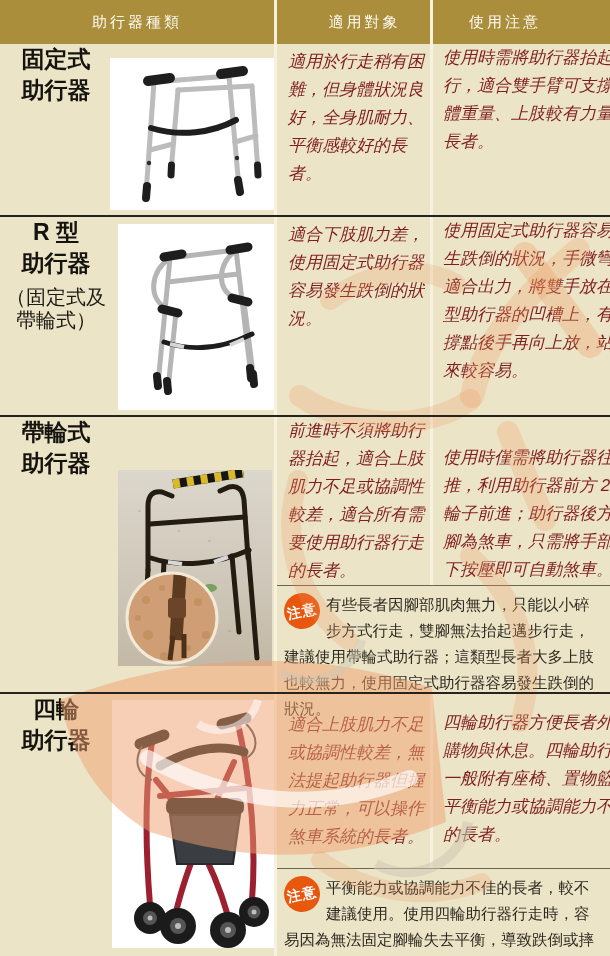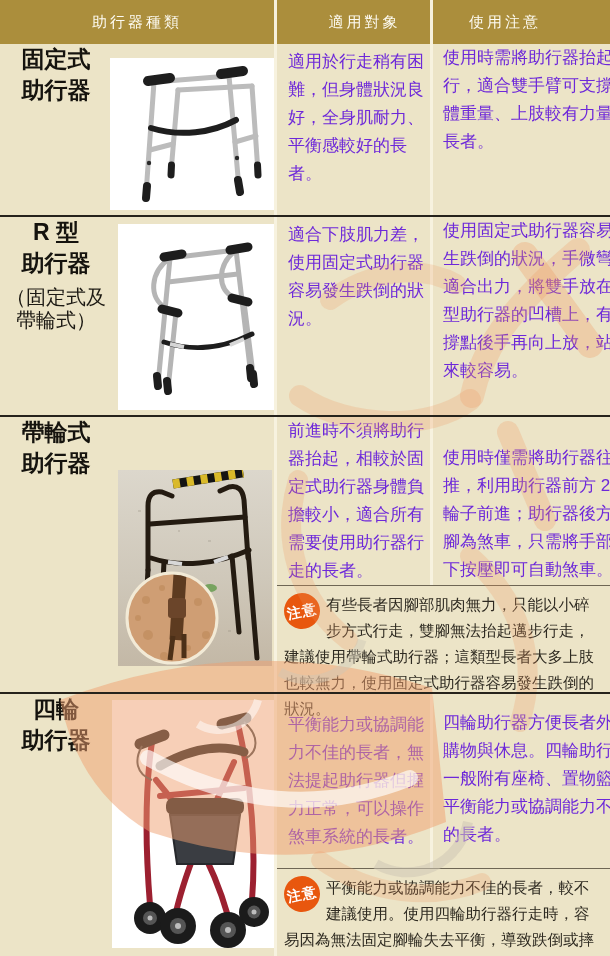--- a/index.html
+++ b/index.html
@@ -19,21 +19,21 @@
   .rowline{position:absolute;left:0;width:610px;height:2px;background:#26231c;z-index:6;}
   .vsep{position:absolute;width:3px;background:#f7f2df;z-index:2;}
   .label{position:absolute;left:0;top:0;bottom:0;width:112px;display:flex;flex-direction:column;
          justify-content:flex-start;align-items:center;text-align:center;z-index:2;}
   .type{font-weight:bold;font-size:23px;line-height:31px;color:#15130e;white-space:pre-line;}
   .subtype{font-size:20px;line-height:23px;margin-top:7px;color:#1d1a14;white-space:pre-line;}
   .subtype:empty{display:none;}
   .photo{position:absolute;background:#ffffff;z-index:1;overflow:hidden;}
   .photo svg{display:block;width:100%;height:100%;}
   .cell{position:absolute;display:flex;flex-direction:column;justify-content:center;
-        font-size:17px;line-height:28px;color:#6d28d9;z-index:3;box-sizing:border-box;}
+        font-size:17px;line-height:28px;color:#7f1d1d;z-index:3;box-sizing:border-box;font-style:italic;}
   .mid{left:277px;width:153px;padding:4px 6px 4px 11px;}
   .rgt{left:430px;width:216px;padding:0 8px 4px 13px;}
   .caution{position:absolute;left:277px;width:333px;border-top:1px solid #6e6654;
            box-sizing:border-box;padding:6px 10px 0 7px;font-size:15.5px;line-height:26px;
            color:#2e2a21;z-index:3;}
   .badge{float:left;width:36px;height:36px;border-radius:50%;background:#e8570e;
          color:#ffffff;font-size:14px;font-weight:bold;text-align:center;line-height:36px;
          letter-spacing:1px;transform:rotate(-12deg);margin:1px 6px 2px 0;}
   
   .wm{position:absolute;inset:0;z-index:5;pointer-events:none;}
@@ -195,21 +195,21 @@
           <path d="M62 104 L58 170" stroke="#5d3b20" stroke-width="13"></path>
           <rect x="50" y="128" width="18" height="20" rx="3" fill="#6b452a"></rect>
           <path d="M55 166 L52 190" stroke="#4c3018" stroke-width="5"></path>
           <path d="M66 164 L66 188" stroke="#4c3018" stroke-width="5"></path>
         </g>
         <circle cx="54" cy="148" r="45" fill="none" stroke="#f2ead6" stroke-width="3"></circle>
       </svg>
     </div>
     <div class="vsep" style="left:274px;top:0;bottom:0"></div>
     <div class="vsep" style="left:430px;top:0;height:168px"></div>
-    <div class="cell mid" style="top:0;height:168px">前進時不須將助行器抬起，相較於固定式助行器身體負擔較小，適合所有需要使用助行器行走的長者。</div>
+    <div class="cell mid" style="top:0;height:168px">前進時不須將助行器抬起，適合上肢肌力不足或協調性較差，適合所有需要使用助行器行走的長者。</div>
     <div class="cell rgt" style="top:15px;height:168px">使用時僅需將助行器往前推，利用助行器前方 2 個輪子前進；助行器後方 2 腳為煞車，只需將手部向下按壓即可自動煞車。</div>
     <div class="caution" style="top:168px;height:107px">
       <span class="badge">注意</span><span>有些長者因腳部肌肉無力，只能以小碎步方式行走，雙腳無法抬起邁步行走，建議使用帶輪式助行器；這類型長者大多上肢也較無力，使用固定式助行器容易發生跌倒的狀況。</span>
     </div>
   </div>
   <div class="rowline" style="top:692px"></div>
 
   <div class="row" style="top:694px;height:262px">
     <div class="label">
       <div class="type">四輪
@@ -248,21 +248,21 @@
             <circle cx="116" cy="230" r="3" fill="#bdbdbd"></circle>
         </g>
         <g stroke="#4a4a4a" stroke-width="2" fill="none">
           <path d="M30 46 C 22 60 24 74 40 80"></path>
             <path d="M132 22 C 148 36 146 52 134 58"></path>
         </g>
       </svg>
     </div>
     <div class="vsep" style="left:274px;top:0;bottom:0"></div>
     <div class="vsep" style="left:430px;top:0;height:174px"></div>
-    <div class="cell mid" style="top:0;height:174px">平衡能力或協調能力不佳的長者，無法提起助行器但握力正常，可以操作煞車系統的長者。</div>
+    <div class="cell mid" style="top:0;height:174px">適合上肢肌力不足或協調性較差，無法提起助行器但握力正常，可以操作煞車系統的長者。</div>
     <div class="cell rgt" style="top:0;height:174px">四輪助行器方便長者外出購物與休息。四輪助行器一般附有座椅、置物籃，平衡能力或協調能力不佳的長者。</div>
     <div class="caution" style="top:174px;height:88px">
       <span class="badge">注意</span><span>平衡能力或協調能力不佳的長者，較不建議使用。使用四輪助行器行走時，容易因為無法固定腳輪失去平衡，導致跌倒或摔傷。</span>
     </div>
   </div>
 
   <div class="wm">
     <svg width="610" height="956" viewBox="0 0 610 956">
       <g fill="none" stroke="#ee9760" stroke-linecap="round">
         <path d="M525 255 L590 345" stroke-width="26" opacity="0.30"></path>

